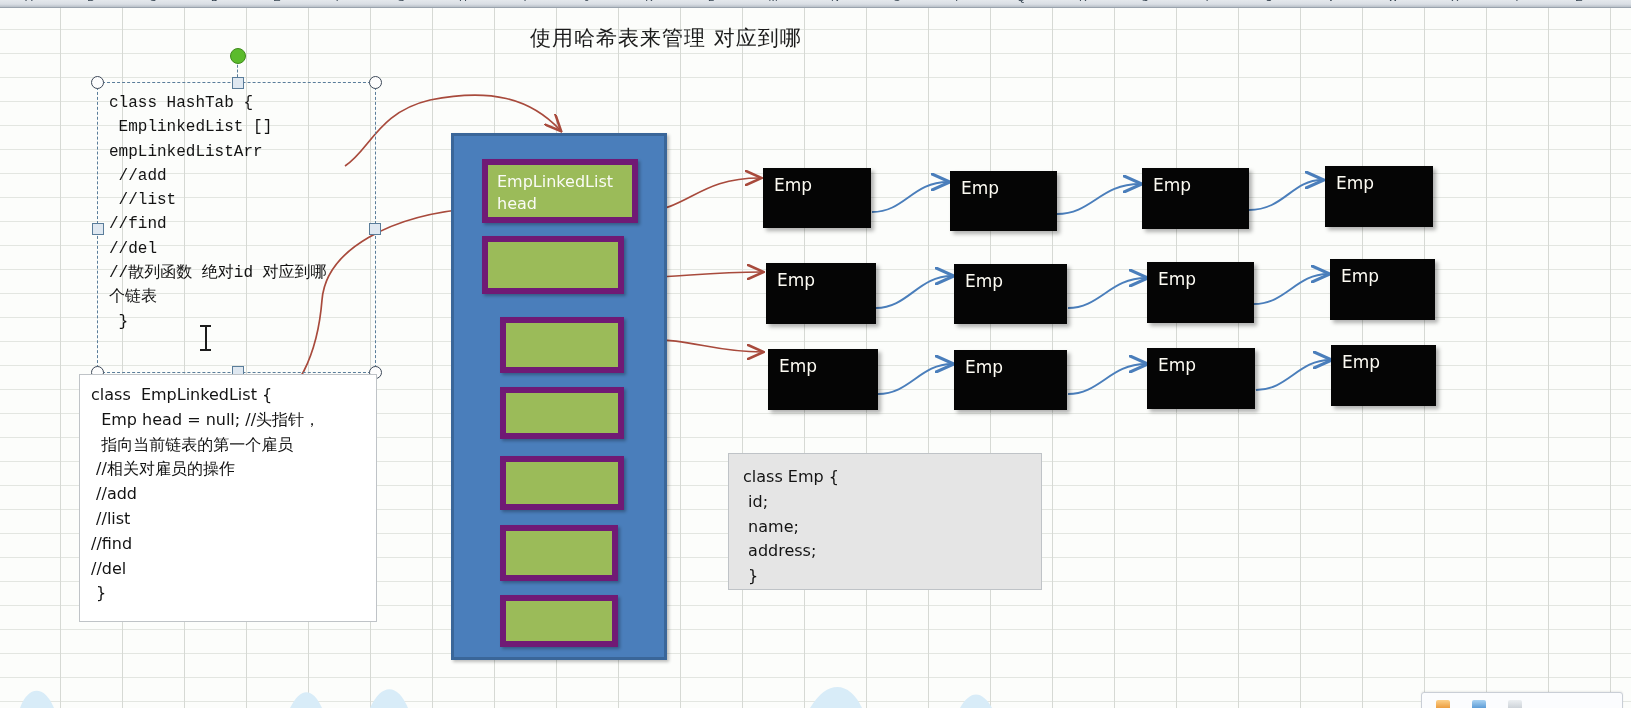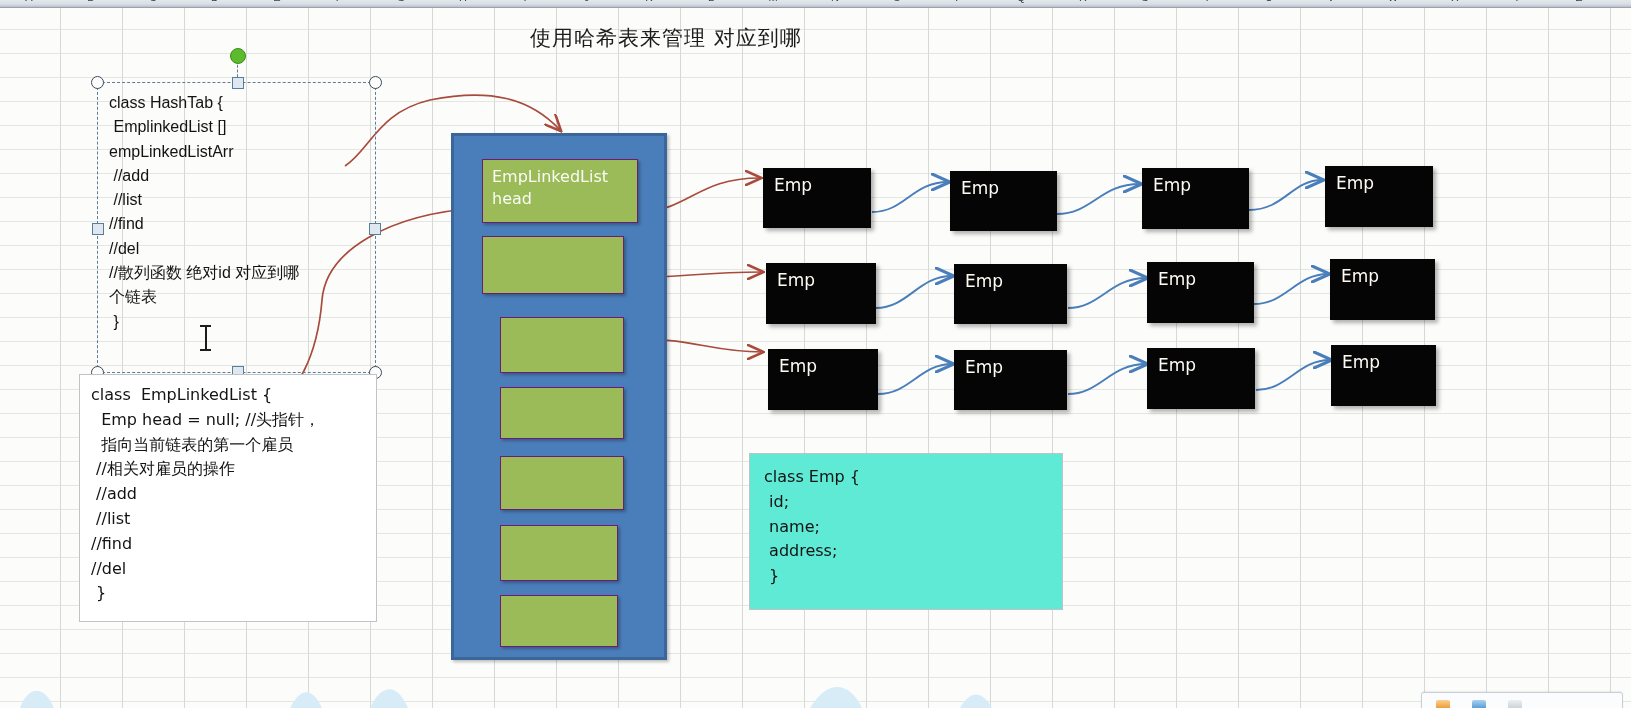--- a/index.html
+++ b/index.html
@@ -55,21 +55,21 @@
     left:97px;top:82px;width:279px;height:291px;
     background:rgba(255,255,255,0.0);
   }
   #hashtab-box .sel-border{
     position:absolute;left:0;top:0;right:0;bottom:0;
     border:1.5px dashed #5a7d9a;
   }
   #hashtab-text{
     position:absolute;left:12px;top:9px;right:4px;
     font-size:16px;line-height:24.3px;color:#131313;
-    font-family:Liberation Sans, sans-serif;
+    font-family:Liberation Mono, monospace;
     white-space:pre-wrap;
   }
   .handle-c{
     position:absolute;width:11px;height:11px;border-radius:50%;
     background:#fdfdfd;border:1.4px solid #3c4858;
   }
   .handle-s{
     position:absolute;width:10px;height:10px;
     background:#dfe8f1;border:1.4px solid #5a7d9a;
   }
@@ -102,39 +102,39 @@
   }
   #empll-text{
     position:absolute;left:11px;top:8px;right:6px;
     font-size:16px;line-height:24.8px;color:#131313;
     font-family:"DejaVu Sans","Liberation Sans",sans-serif;
     white-space:pre-wrap;
   }
 
   
   #emp-box{
-    left:749px;top:453px;width:314px;height:157px;
-    background:#5eead4;border:1px solid #bfc3c7;
+    left:728px;top:453px;width:314px;height:137px;
+    background:#e5e5e5;border:1px solid #bfc3c7;
   }
   #emp-text{
     position:absolute;left:14px;top:11px;right:6px;
     font-size:16px;line-height:24.8px;color:#131313;
     font-family:"DejaVu Sans","Liberation Sans",sans-serif;
     white-space:pre-wrap;
   }
 
   
   #array-panel{
     left:451px;top:133px;width:216px;height:527px;
     background:#4A7EBB;border:3px solid #3A6699;
     box-shadow:2px 2px 3px rgba(0,0,0,.25);
   }
   .slot{
     position:absolute;background:#9BBB59;
-    border:1px solid #701a75;
+    border:6px solid #701a75;
     box-shadow:2px 2px 3px rgba(0,0,0,.28);
     box-sizing:border-box;
   }
   .slot .slot-label{
     position:absolute;left:9px;top:6px;right:4px;
     color:#FAFBF5;font-size:16px;line-height:22px;
     font-family:"DejaVu Sans","Liberation Sans",sans-serif;
     white-space:pre-line;
   }
 

